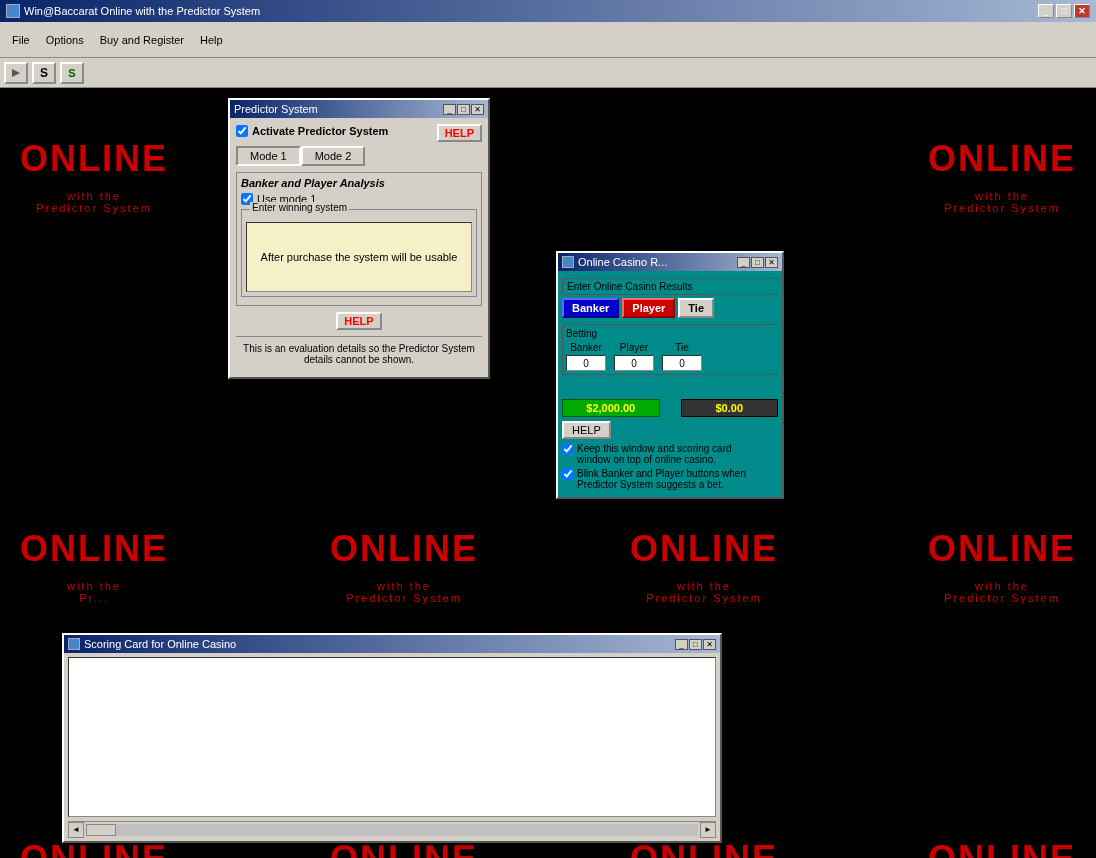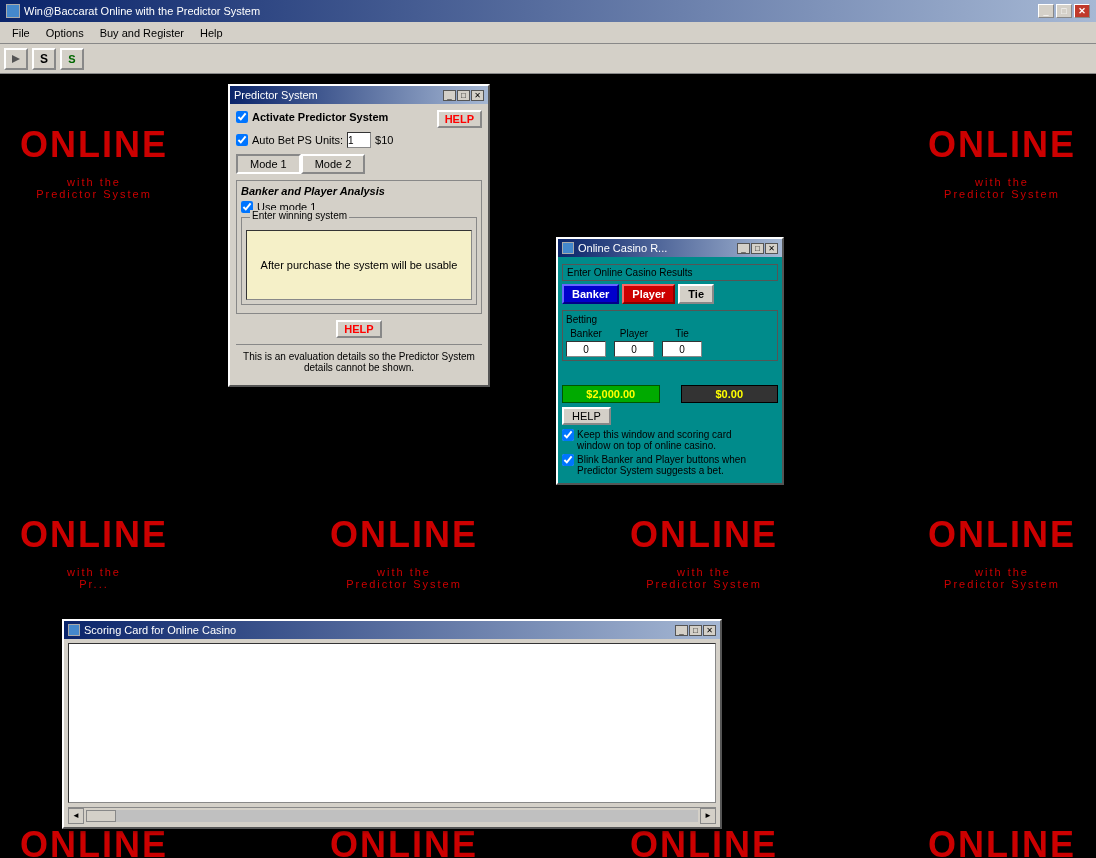--- a/index.html
+++ b/index.html
@@ -66,21 +66,21 @@
     }
 
     .title-btn.close { background: #c0392b; color: white; font-weight: bold; }
 
     .menu-bar {
       background: #d4d0c8;
       border-bottom: 1px solid #888;
       padding: 2px 4px;
       display: flex;
       gap: 0;
-      height: 22px;
+      height: 36px;
       align-items: center;
       flex-shrink: 0;
     }
 
     .menu-item {
       padding: 2px 8px;
       font-size: 11px;
       cursor: pointer;
       color: #000;
     }
@@ -655,26 +655,20 @@
       <div class="predictor-content">
 
         <div style="display:flex; align-items:center; justify-content:space-between; margin-bottom:4px;">
           <div class="checkbox-row">
             <input type="checkbox" checked="" style="">
             <span style="font-weight:bold;">Activate Predictor System</span>
           </div>
           <button class="help-btn">HELP</button>
         </div>
 
-        <div class="checkbox-row" style="margin-bottom:6px;">
-          <input type="checkbox" checked="" style="">
-          <span>Auto Bet  PS Units:</span>
-          <input type="text" style="width: 24px; height: 16px; font-size: 10px; border: 1px inset rgb(136, 136, 136);" value="1">
-          <span>$10</span>
-        </div>
 
         <div class="mode-buttons">
           <button class="mode-btn active">Mode 1</button>
           <button class="mode-btn inactive">Mode 2</button>
         </div>
 
         <div class="analysis-section">
           <div class="analysis-title">Banker and Player Analysis</div>
           <div class="checkbox-row">
             <input type="checkbox" checked="" style="">

